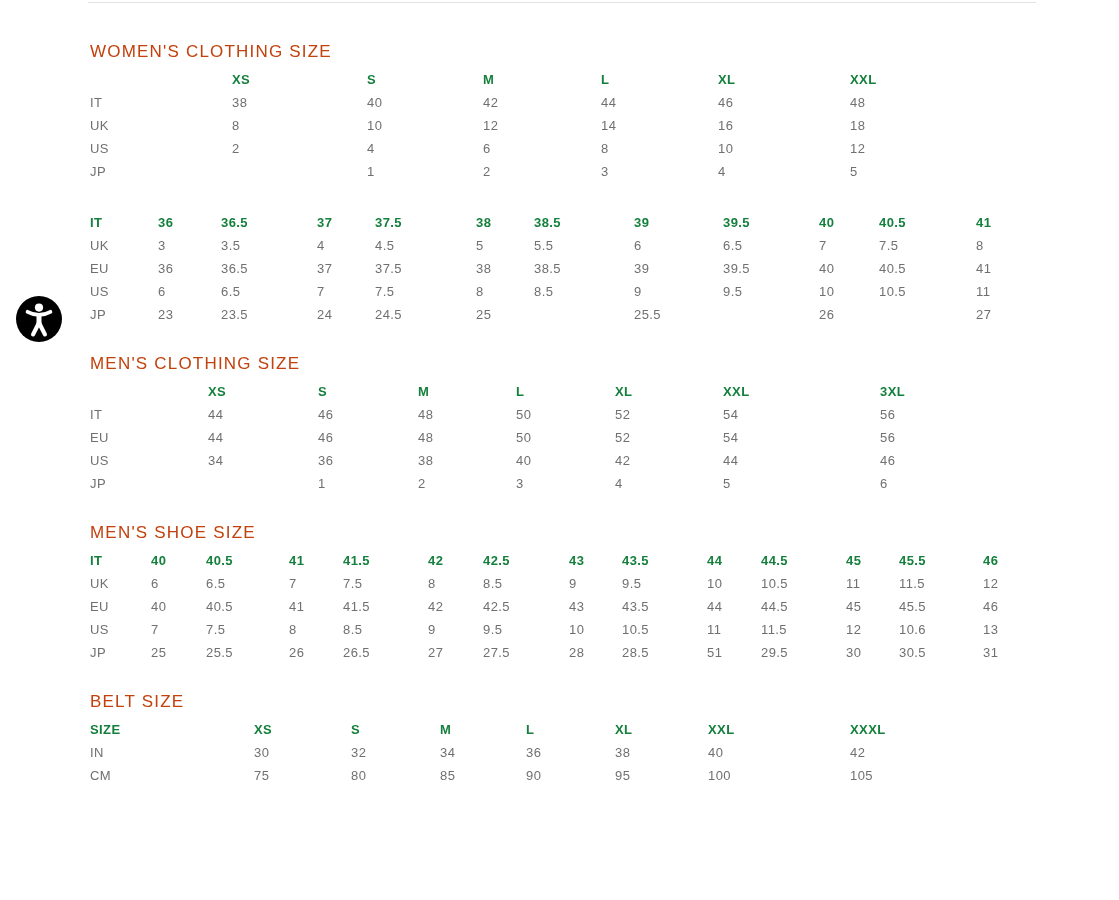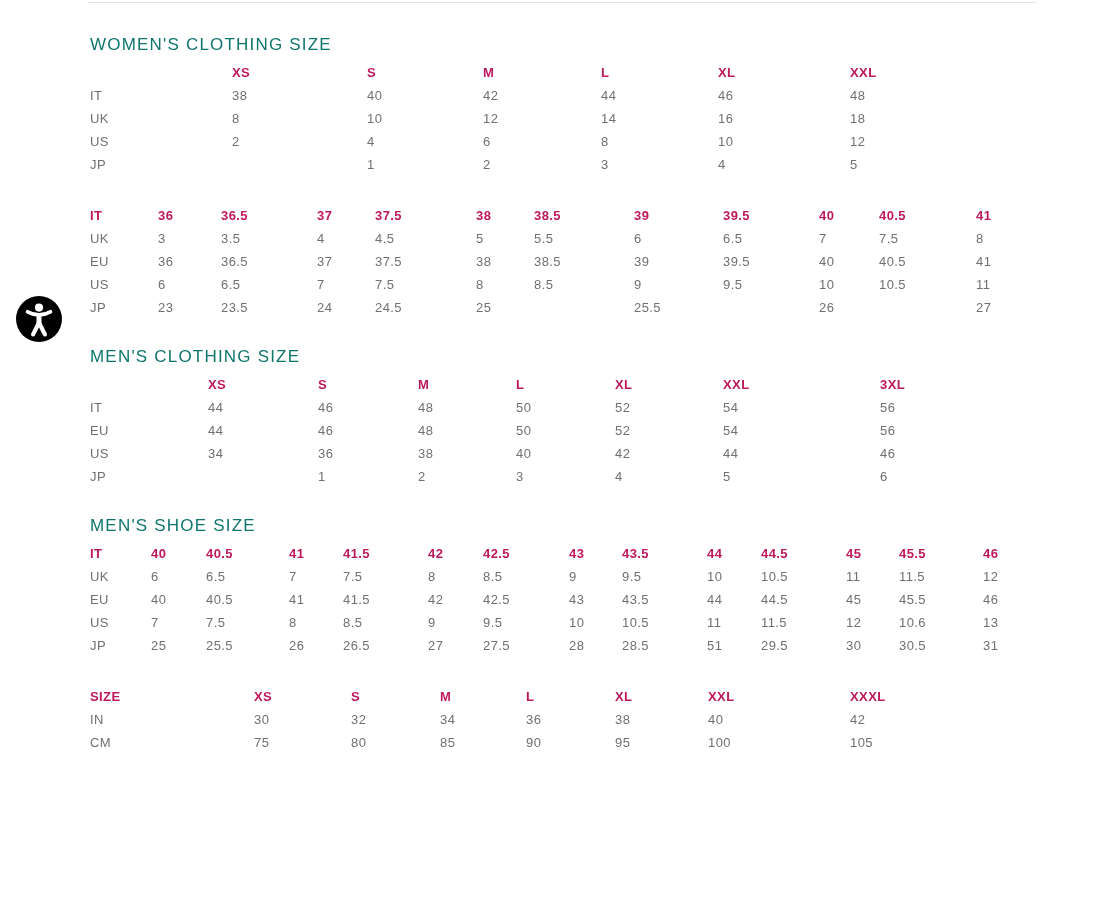--- a/index.html
+++ b/index.html
@@ -17,26 +17,26 @@
     border-top: 1px solid #e2e2e2;
     margin: 2px 0 0 88px;
     width: 948px;
   }
   .content {
     margin-left: 90px;
     width: 940px;
     padding-top: 23px;
   }
   .section-title {
-    margin: 9px 0 6px 0;
+    margin: 16px 0 6px 0;
     font-size: 17px;
     font-weight: 500;
     line-height: 20px;
     letter-spacing: 1.2px;
-    color: #0f766e;
+    color: #c2410c;
   }
   table.size-table {
     width: 940px;
     table-layout: fixed;
     border-collapse: collapse;
     margin: 0 0 28px 0;
   }
   table.size-table th,
   table.size-table td {
     padding: 0;
@@ -44,21 +44,21 @@
     font-size: 13px;
     line-height: 23px;
     text-align: left;
     vertical-align: middle;
     letter-spacing: 0.4px;
     white-space: nowrap;
     overflow: hidden;
   }
   table.size-table th {
     font-weight: bold;
-    color: #be185d;
+    color: #15803d;
   }
   table.size-table td {
     font-weight: normal;
     color: #707070;
   }
   .a11y-btn {
     position: absolute;
     left: 16px;
     top: 296px;
     width: 46px;
@@ -406,20 +406,21 @@
             <td>29.5</td>
             <td>30</td>
             <td>30.5</td>
             <td>31</td>
           </tr>
         </tbody>
       </table>
   </section>
 
   <section class="size-section">
+    <h2 class="section-title">BELT SIZE</h2>
     <table class="size-table">
         <colgroup>
           <col style="width: 164px;">
           <col style="width: 97px;">
           <col style="width: 89px;">
           <col style="width: 86px;">
           <col style="width: 89px;">
           <col style="width: 93px;">
           <col style="width: 142px;">
           <col style="width: 180px;">

